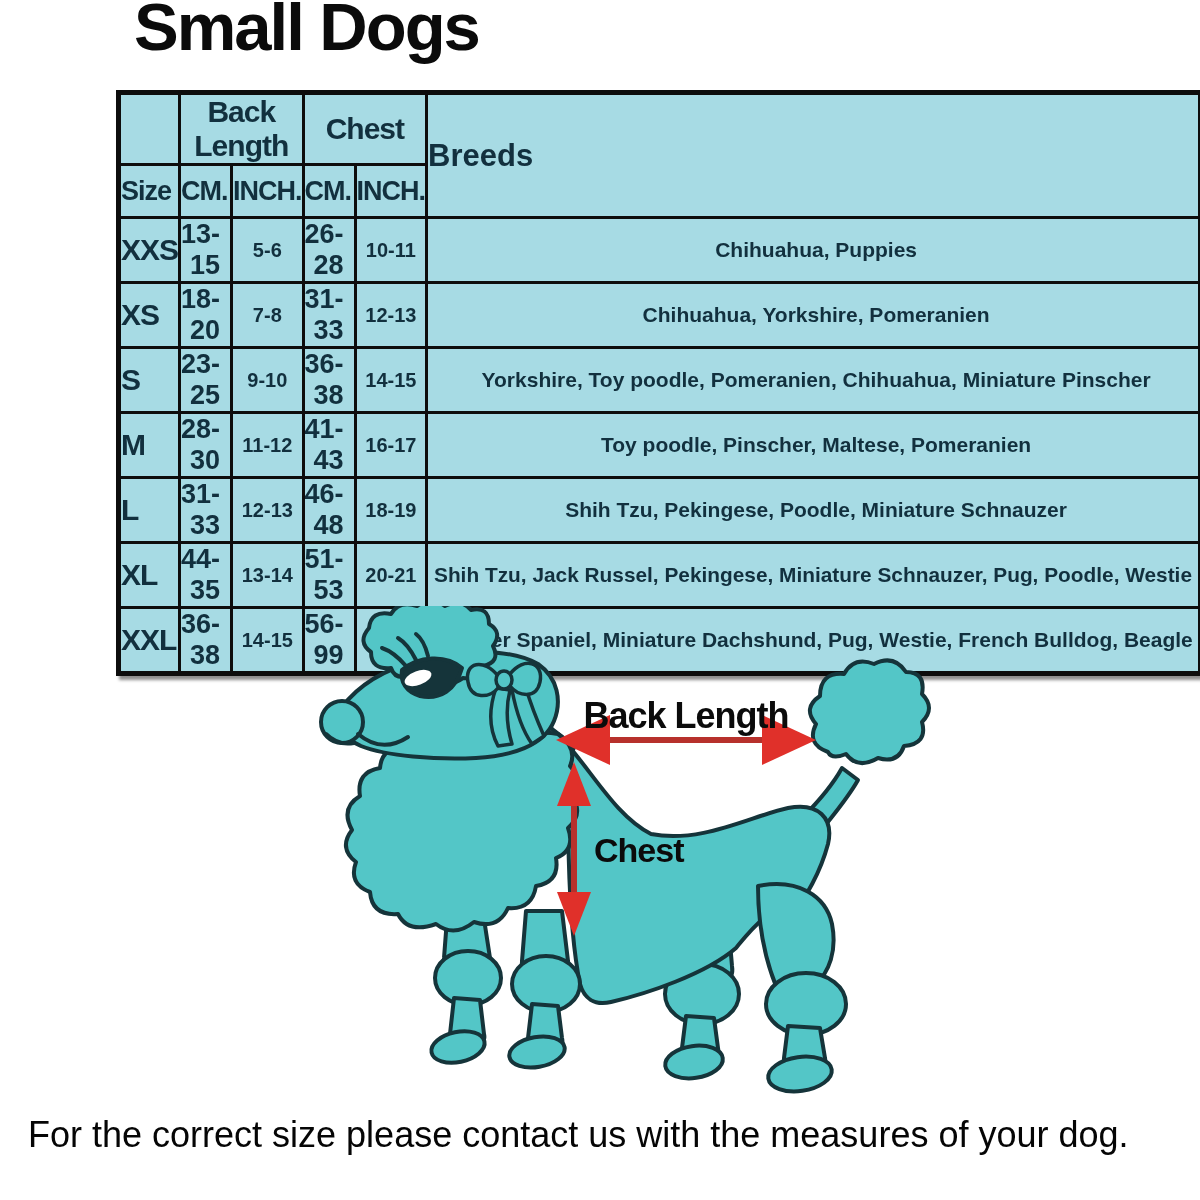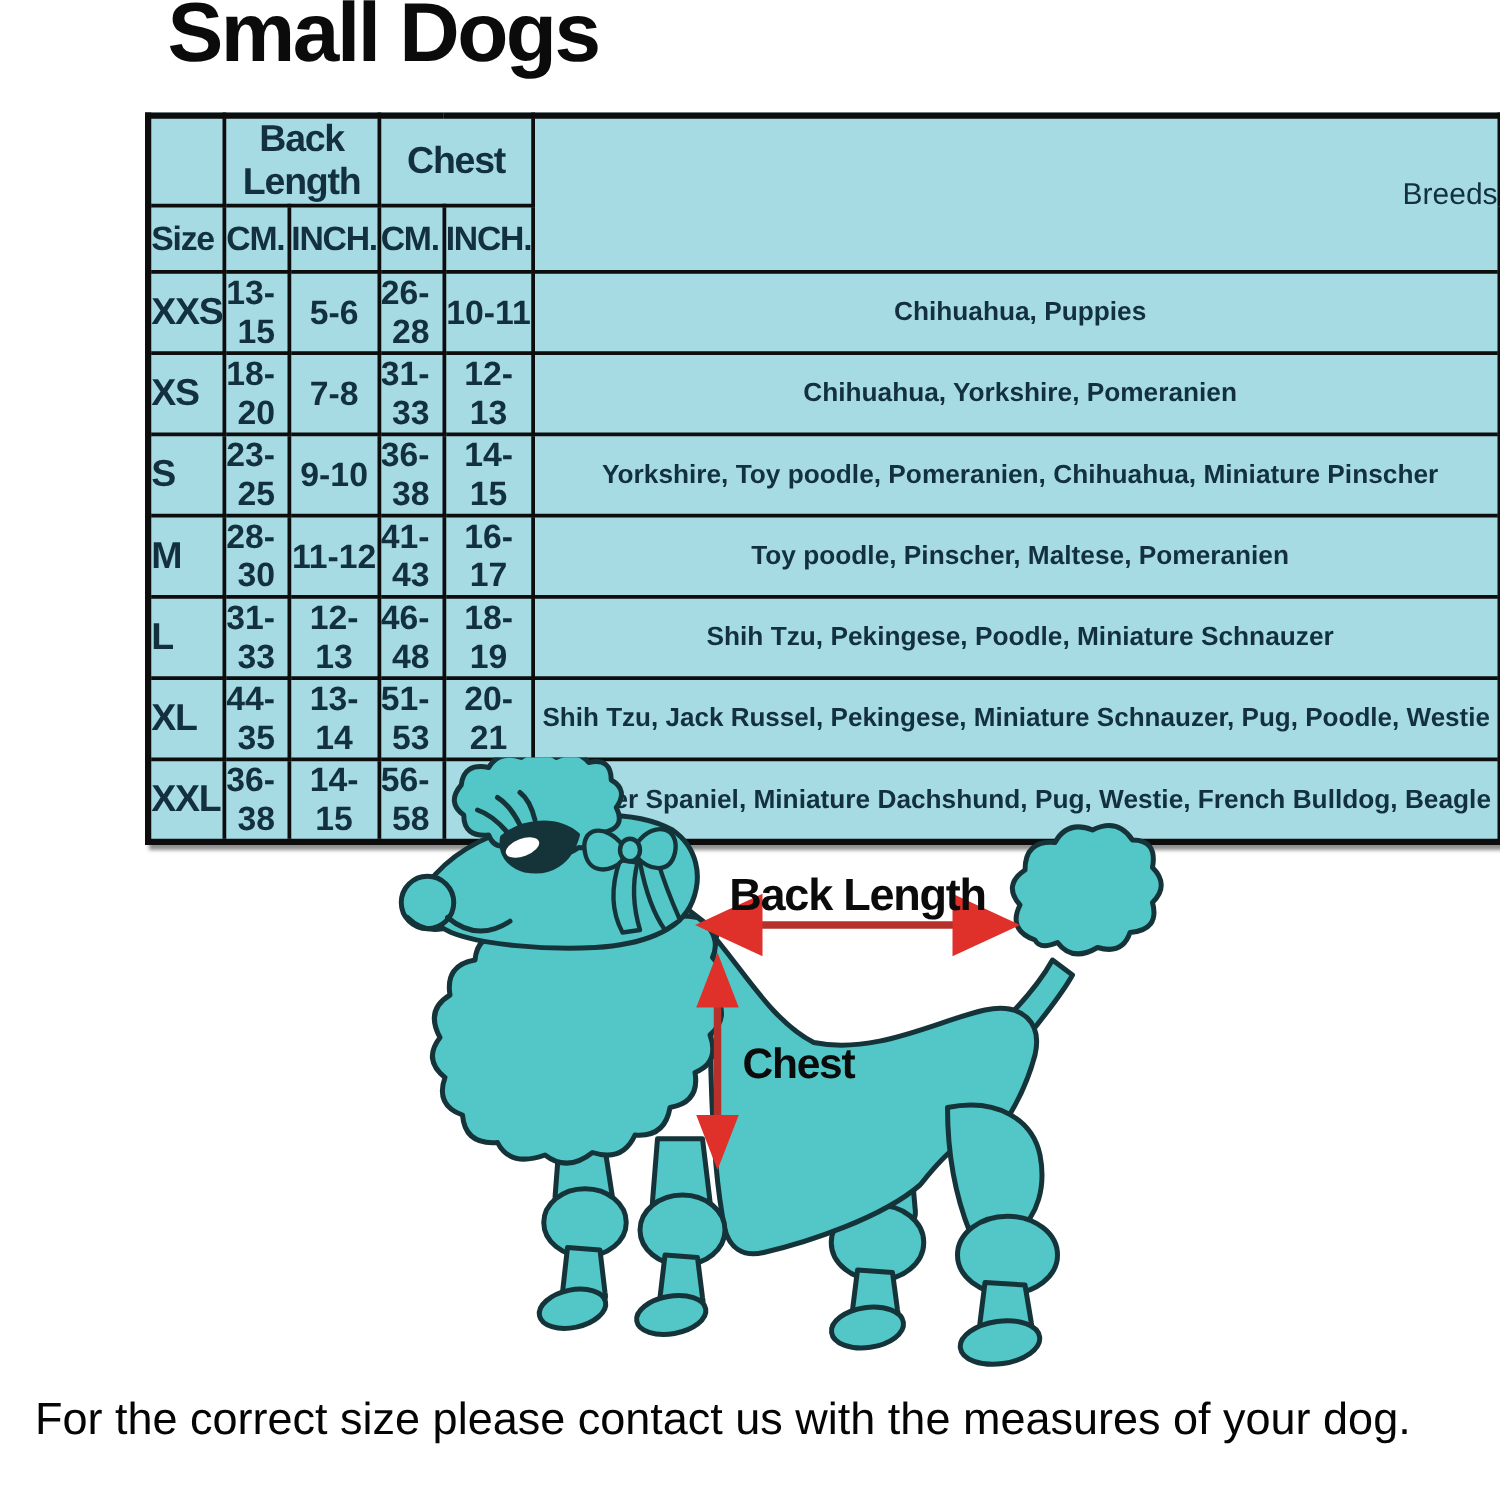--- a/index.html
+++ b/index.html
@@ -15,25 +15,25 @@
               background:#a7dbe4;box-shadow:3px 4px 3px #8f8f8f;}
   table.sizes td,table.sizes th{border:3px solid #0d0d0d;padding:0;vertical-align:middle;
               color:#12303e;overflow:hidden;}
   table.sizes{border:5px solid #0d0d0d;}
   .col-size{width:70px;}.col-bcm{width:80px;}.col-binch{width:84px;}
   .col-ccm{width:72px;}.col-cinch{width:82px;}.col-breeds{width:556px;}
   tr.hrow1 td{height:46px;}
   tr.hrow2 td{height:50px;}
   tr.drow td{height:40px;}
   .group-h{font-size:30px;font-weight:700;text-align:center;letter-spacing:-1px;}
-  .breeds-h{font-size:24px;font-weight:400;text-align:right;}
+  .breeds-h{font-size:31px;font-weight:700;text-align:left;}
   .red-h{font-size:27px;font-weight:700;text-align:left;color:#e8434f;letter-spacing:-1px;}
   .cell-size{font-size:30px;font-weight:700;letter-spacing:-1px;}
   .cell-cm{font-size:27px;font-weight:700;text-align:right;padding-right:10px !important;margin-left:40px;}
-  .cell-inch{font-size:27px;font-weight:700;text-align:center;}
+  .cell-inch{font-size:20px;font-weight:700;text-align:center;}
   .cell-breeds{font-size:21px;font-weight:700;text-align:center;padding-left:6px !important;white-space:nowrap;}
   .cell-breeds .fit{display:inline-block;white-space:nowrap;}
 
   .note{position:absolute;left:28px;top:1108px;font-size:36px;color:#050505;line-height:53px;white-space:nowrap;}
 
   .dog-wrap{position:absolute;left:306px;top:606px;width:706px;height:506px;}
 </style>
 </head>
 <body>
 
@@ -109,21 +109,21 @@
           <td class="cell-cm">44-35</td>
           <td class="cell-inch">13-14</td>
           <td class="cell-cm">51-53</td>
           <td class="cell-inch">20-21</td>
           <td class="cell-breeds"><span class="fit" style="transform: scaleX(0.992147); transform-origin: left center;">Shih Tzu, Jack Russel, Pekingese, Miniature Schnauzer, Pug, Poodle, Westie</span></td>
         </tr>
         <tr class="drow">
           <td class="cell-size">XXL</td>
           <td class="cell-cm">36-38</td>
           <td class="cell-inch">14-15</td>
-          <td class="cell-cm">56-58</td>
+          <td class="cell-cm">56-99</td>
           <td class="cell-inch">22-23</td>
           <td class="cell-breeds"><span class="fit">Cocker Spaniel, Miniature Dachshund, Pug, Westie, French Bulldog, Beagle</span></td>
         </tr>
       </tbody>
   </table>
 
 
   <div class="dog-wrap">
     <svg width="706" height="506" viewBox="0 0 706 506">
       <g fill="#53c6c7" stroke="#15343a" stroke-width="4" stroke-linejoin="round" stroke-linecap="round">

